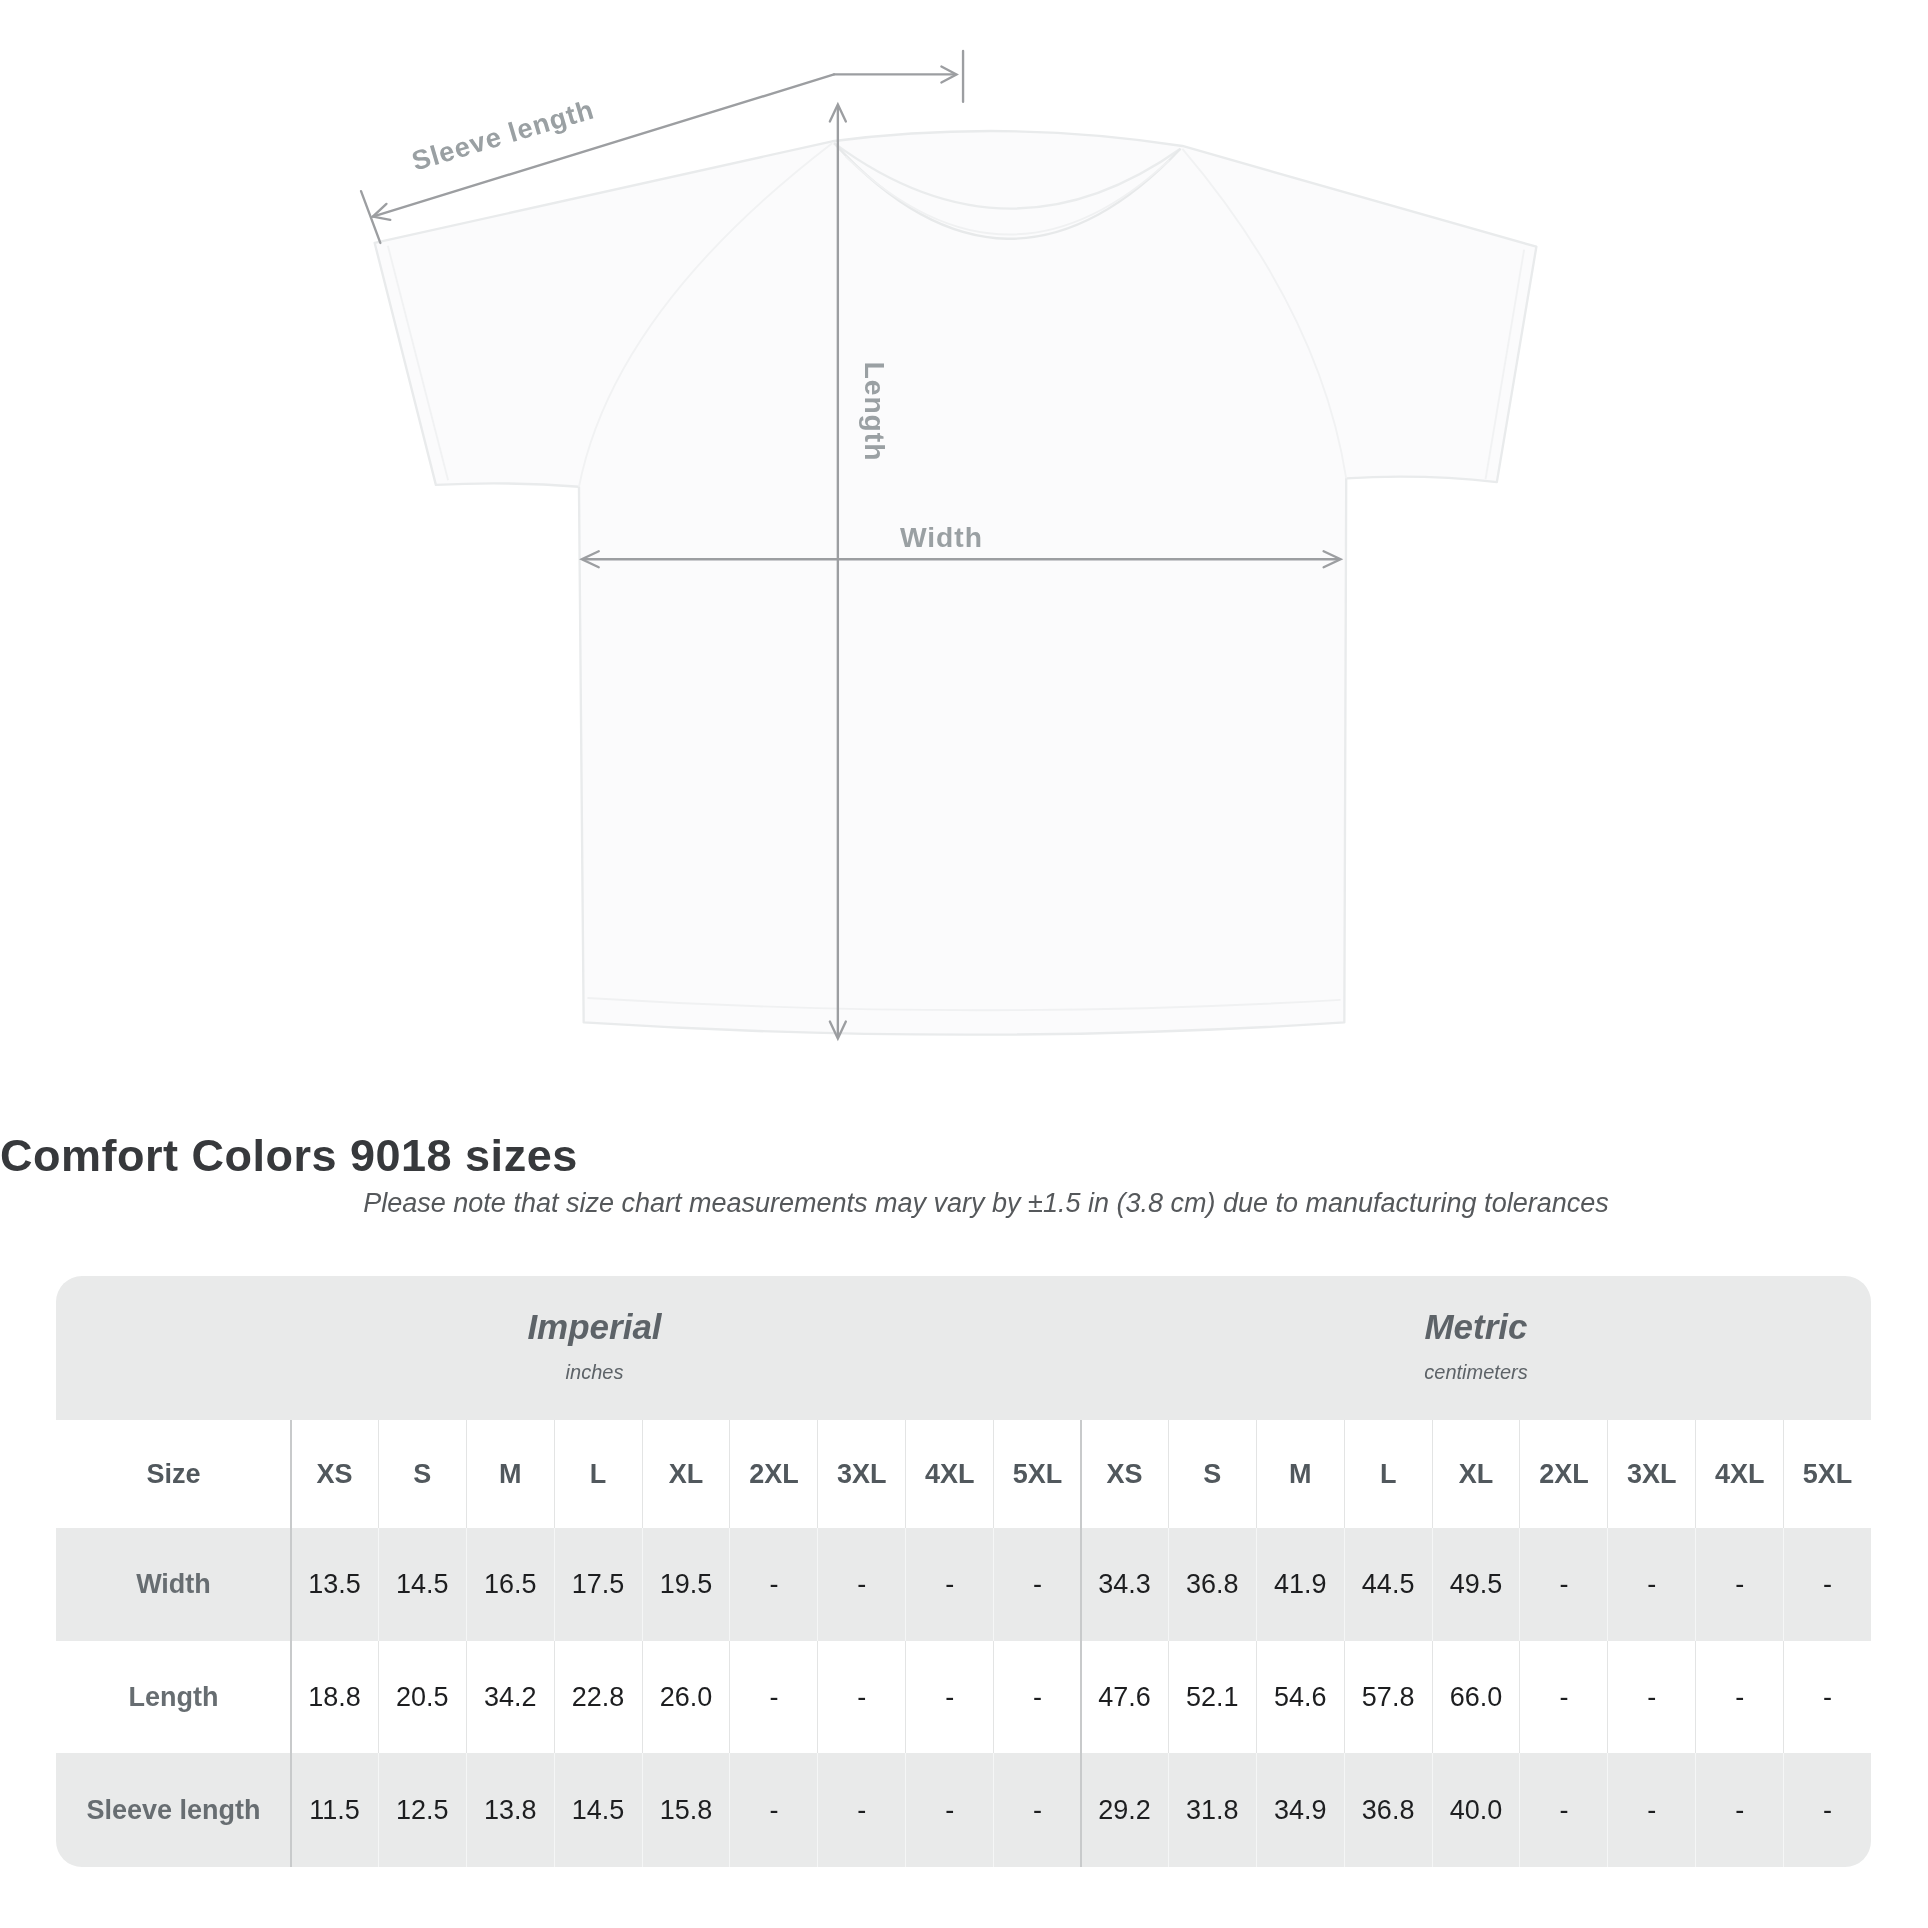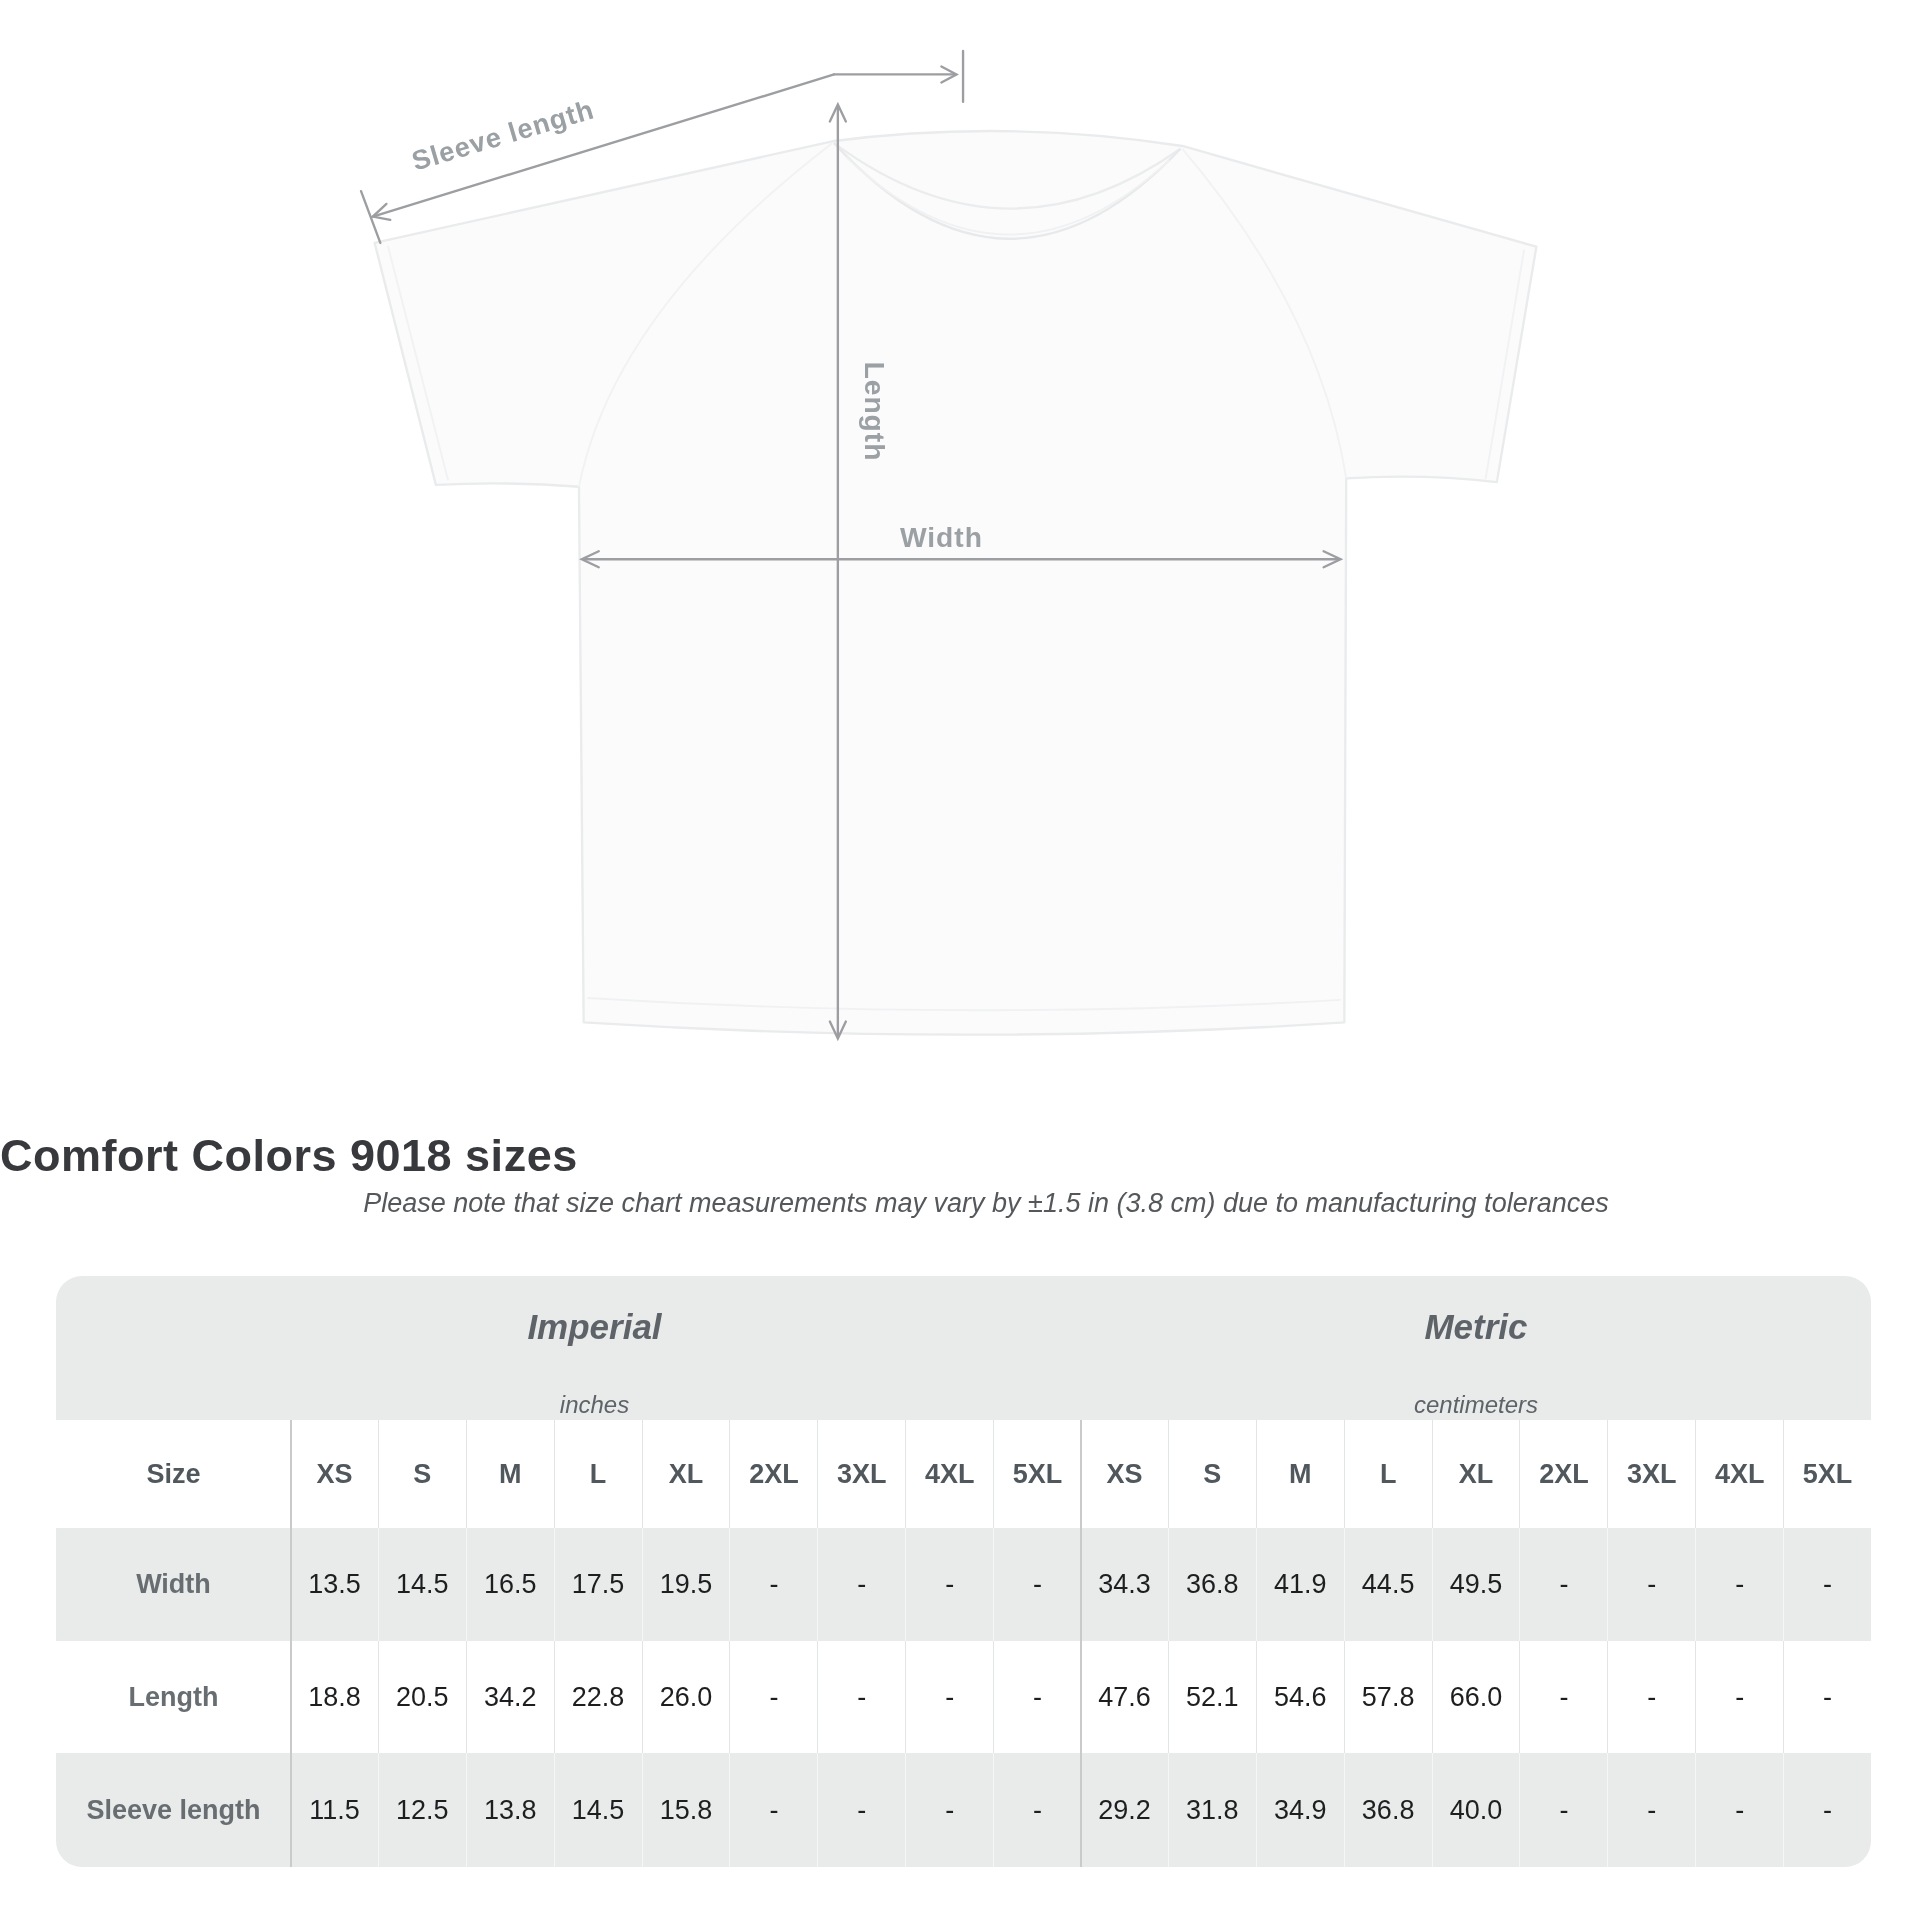--- a/index.html
+++ b/index.html
@@ -16,25 +16,25 @@
               font-size:27px;font-style:italic;color:#55585b;padding-left:22px;}
 
   
   #size-table{position:absolute;left:56px;top:1276px;width:1815px;border-radius:26px;
               overflow:hidden;}
   .trow{display:flex;width:100%;box-sizing:border-box;}
   .cell{display:flex;align-items:center;justify-content:center;box-sizing:border-box;}
 
   .band{height:144px;}
   .band-cell{background:#e9eaea;display:flex;flex-direction:column;align-items:center;
-             justify-content:flex-start;padding-top:30px;box-sizing:border-box;gap:33px;}
+             justify-content:flex-start;padding-top:30px;box-sizing:border-box;}
   .band-cell.left{width:1025px;padding-left:52px;}
   .band-cell.right{flex:1 1 0;}
   .uname{font-size:35px;font-weight:bold;font-style:italic;color:#5d6368;line-height:41px;}
-  .uunit{font-size:24px;font-style:italic;color:#5d6368;line-height:38px;margin-top:5.6px;}
+  .uunit{font-size:20px;font-style:italic;color:#5d6368;line-height:38px;margin-top:5.6px;}
 
   .srow{height:108px;text-align:center;}
   .r1{height:113px;}
   .r2{height:112px;}
   .r3{height:114px;}
 
   .label{width:235px;flex:none;font-weight:bold;font-size:27px;color:#676d71;}
   .sizehead{width:235px;flex:none;font-weight:bold;font-size:27px;color:#51585d;}
   .szl{flex:1 1 0;font-weight:bold;font-size:27px;color:#51585d;}
   .val{flex:1 1 0;font-size:27px;color:#1d1e20;}

